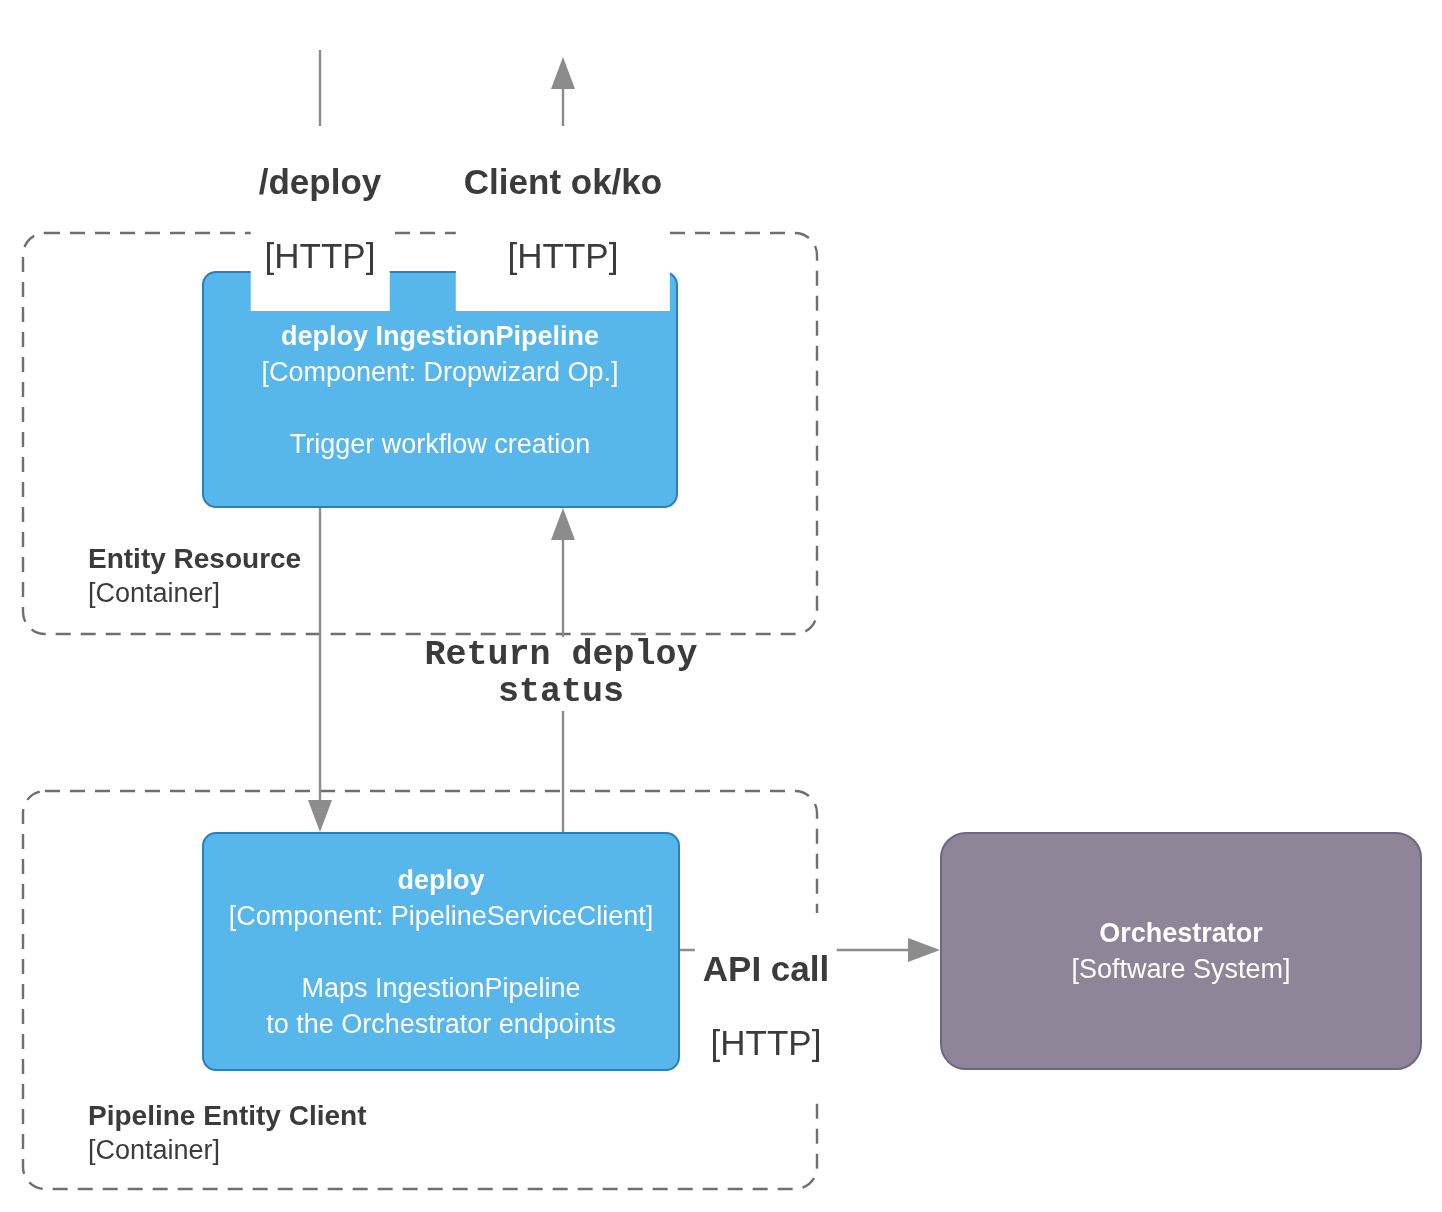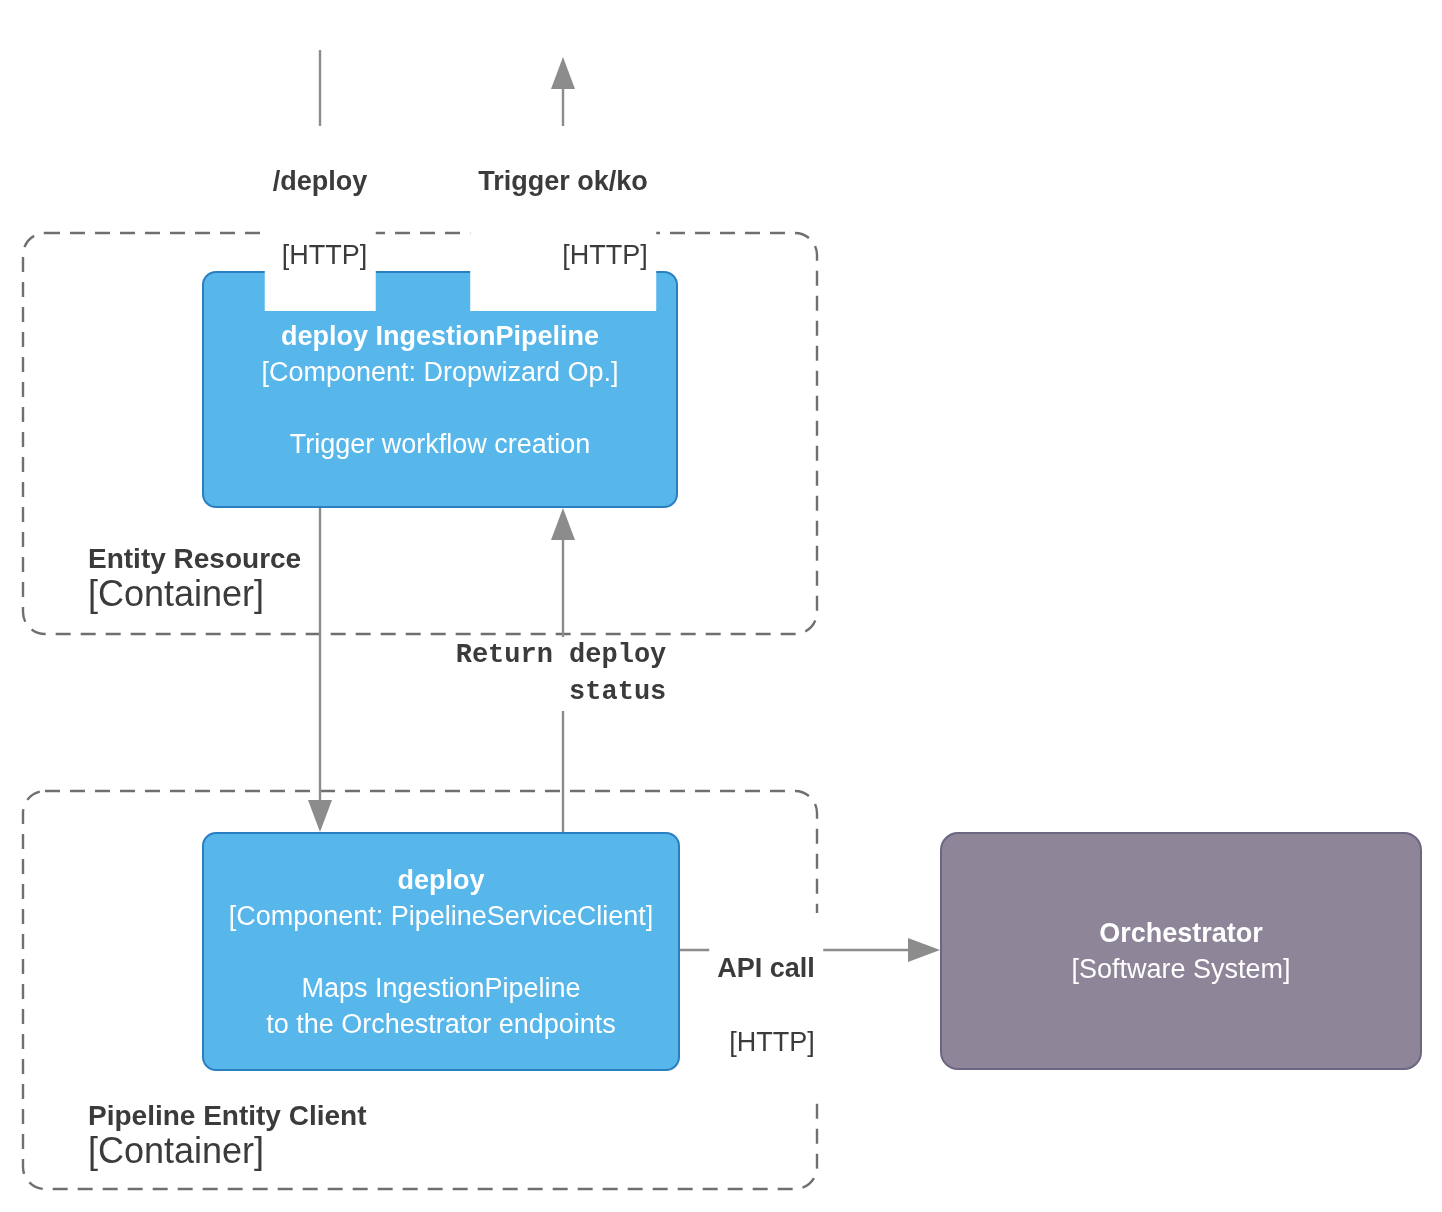--- a/index.html
+++ b/index.html
@@ -63,42 +63,42 @@
     border:2px solid var(--external-border);
     border-radius:18px;
   }
   .node .node-name{font-weight:bold;}
   .node .node-desc{margin-top:36px;white-space:pre-line;}
   .external-box .node-desc{color:var(--external-desc-text);}
   .rel-label{
     position:absolute;
     z-index:3;
     transform:translateX(-50%);
-    text-align:right;
+    text-align:center;
     background:var(--background);
     color:var(--label-text);
-    font-size:27px;
+    font-size:35px;
     line-height:37px;
     padding:0 8px;
     white-space:pre-line;
   }
   .rel-label .rel-name{font-weight:bold;display:block;}
   .rel-label .rel-tech{display:block;}
   .rel-label.bold-only{font-weight:bold;}
   .container-label{
     position:absolute;
     z-index:3;
     color:var(--label-text);
     font-size:28px;
     line-height:35px;
     text-align:left;
     margin-left:48px;
   }
   .container-label .cont-name{font-weight:bold;display:block;}
-  .container-label .cont-type{display:block;font-size:36px;}
+  .container-label .cont-type{display:block;font-size:27px;}
 </style>
 </head>
 <body>
 
 <div class="canvas">
 
   <svg class="layer" viewBox="0 0 1442 1212">
 
     <rect class="container-rect" x="23" y="233" width="794" height="401" rx="22"></rect>
     <rect class="container-rect" x="23" y="791" width="794" height="398" rx="22"></rect>
@@ -118,21 +118,21 @@
     <line class="arrow-line" x1="680" y1="950" x2="910" y2="950"></line>
     <polygon class="arrow-head" points="940,950 908,938 908,962"></polygon>
   </svg>
 
   <div class="rel-label" style="left:320px;top:126px;">
     <span class="rel-name">/deploy</span>
     <span class="rel-tech">[HTTP]</span>
   </div>
 
   <div class="rel-label" style="left:563px;top:126px;">
-    <span class="rel-name">Trigger ok/ko</span>
+    <span class="rel-name">Client ok/ko</span>
     <span class="rel-tech">[HTTP]</span>
   </div>
 
 
   <div class="rel-label bold-only" style="left:561px;top:637px;font-family:Liberation Mono, monospace;">Return deploy
 status</div>
 
   <div class="rel-label" style="left:766px;top:913px;">
     <span class="rel-name">API call</span>
     <span class="rel-tech">[HTTP]</span>
@@ -154,18 +154,18 @@
     <span class="node-desc">Maps IngestionPipeline
 to the Orchestrator endpoints</span>
   </div>
 
   <div class="node component-box" style="left:202px;top:271px;width:476px;height:237px;">
     <span class="node-name">deploy IngestionPipeline</span>
     <span class="node-type">[Component: Dropwizard Op.]</span>
     <span class="node-desc">Trigger workflow creation</span>
   </div>
 
-  <div class="node external-box" style="left:940px;top:832px;width:482px;height:238px;">
+  <div class="node external-box" style="left:940px;top:832px;width:482px;height:238px;border-radius:26px;">
     <span class="node-name">Orchestrator</span>
     <span class="node-type">[Software System]</span>
   </div>
 
 </div>
 
 </body></html>

